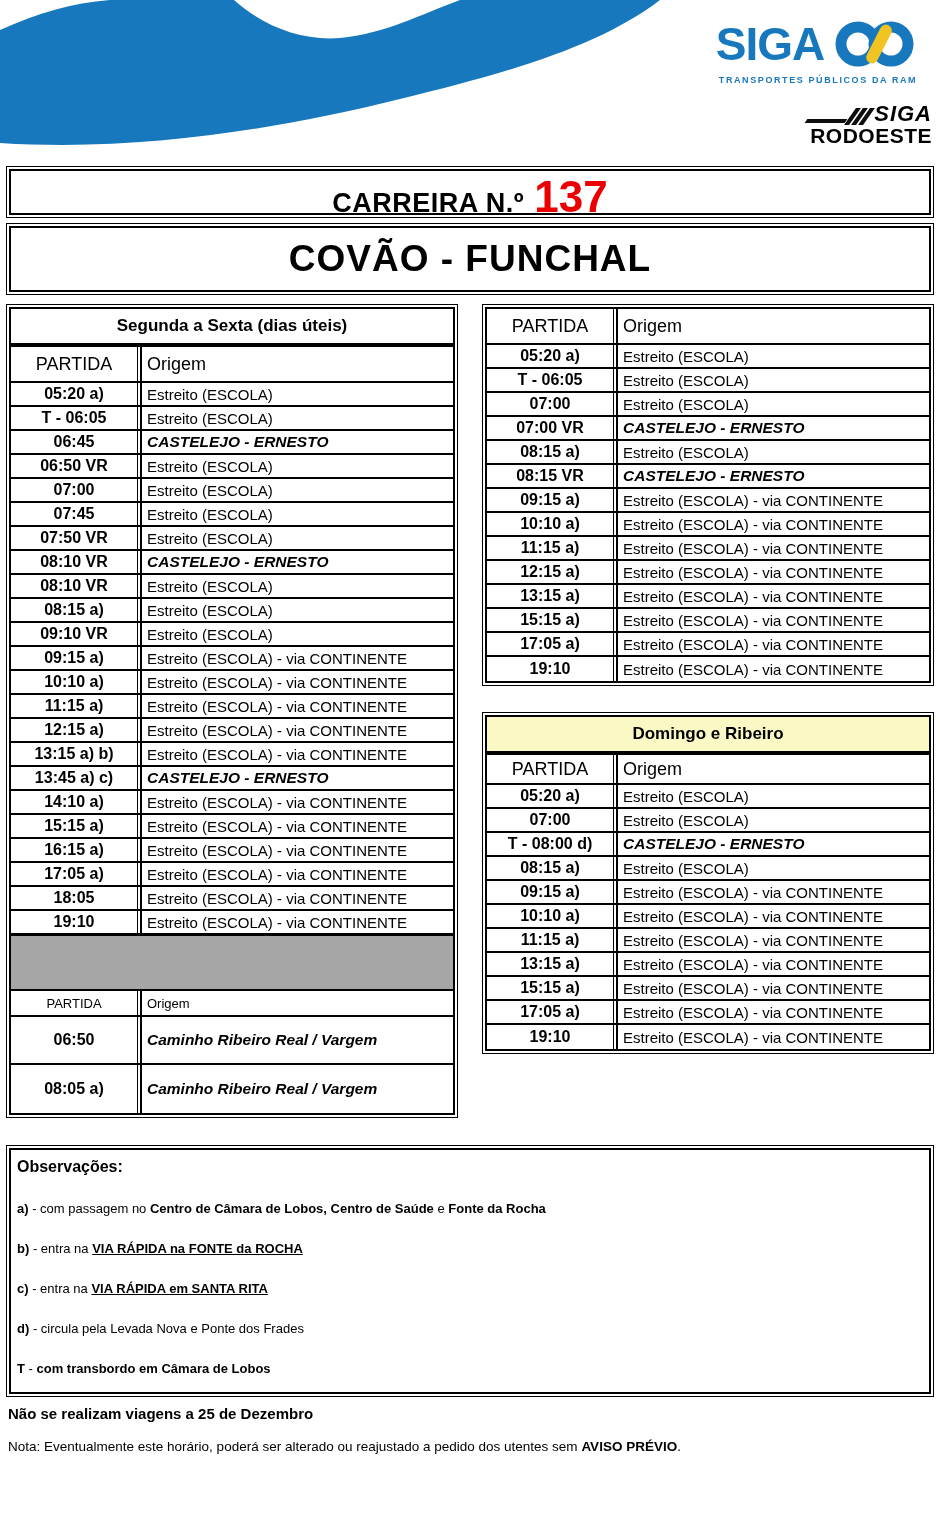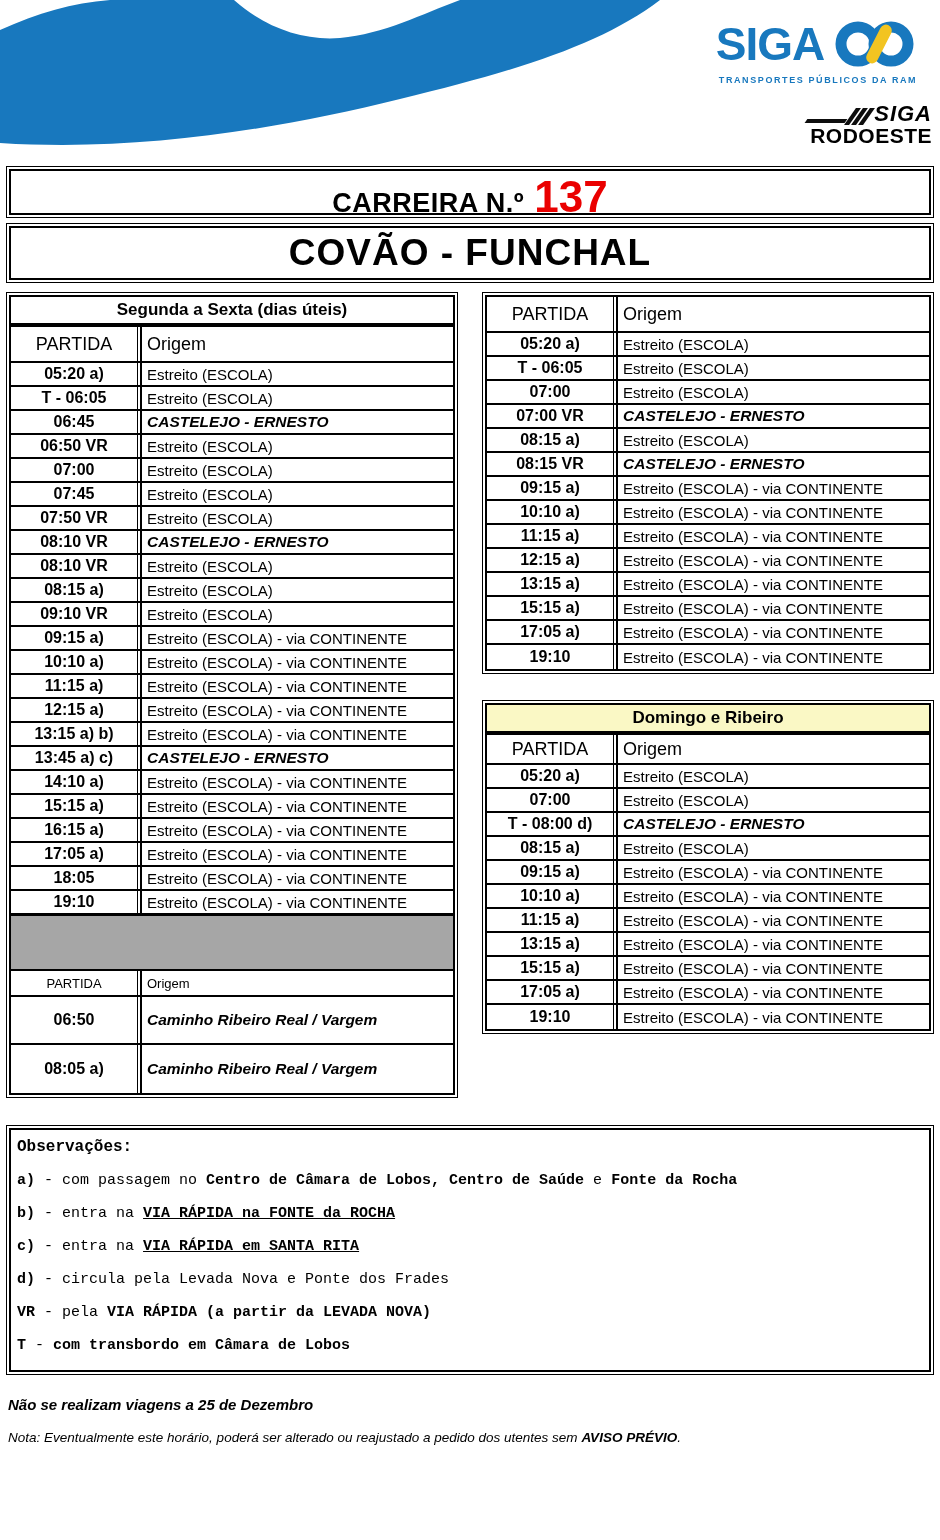--- a/index.html
+++ b/index.html
@@ -28,57 +28,57 @@
   .rodo-name{font-size:21px; font-weight:bold; letter-spacing:.5px; line-height:1.05; text-align:right;}
 
   
   .dbox{border:1px solid #000; padding:2px; margin:0 6px; background:#fff;}
   .dbox-inner{border:2px solid #000;}
 
   .title-box .dbox-inner{height:46px; display:flex; align-items:baseline; justify-content:center; gap:10px; padding-top:6px;}
   .title-label{font-size:27px; font-weight:bold; letter-spacing:.5px;}
   .title-number{font-size:44px; font-weight:bold; color:var(--red); line-height:.9;}
   .route-box{margin-top:5px;}
-  .route-box .dbox-inner{height:54px; display:flex; align-items:center; justify-content:center;}
+  .route-box .dbox-inner{height:66px; display:flex; align-items:center; justify-content:center;}
   .route-name{font-size:37px; font-weight:bold; letter-spacing:1px;}
 
   
   .tables{display:flex; gap:24px; padding:0 6px; margin-top:9px; align-items:flex-start;}
   .tcol{width:452px; flex:0 0 452px;}
   .tt{border:1px solid #000; padding:2px; background:#fff;}
   .tt-inner{border:2px solid #000;}
-  .tt-title{height:30px; display:flex; align-items:center; justify-content:center;
+  .tt-title{height:38px; display:flex; align-items:center; justify-content:center;
     font-size:17px; font-weight:bold; border-bottom:4px solid #000;}
   .tt-title.yellow{background:var(--header-yellow);}
   .tt-head,.tt-row{display:grid; grid-template-columns:126px 5px 1fr; align-items:stretch;}
   .tt-head{height:36px; border-bottom:2px solid #000; font-size:18px;}
   .tt-head .hcell{display:flex; align-items:center;}
   .tt-head .hcell.center{justify-content:center;}
   .tt-head .hcell.left{padding-left:5px;}
   .tt-head.mini{height:26px; font-size:13px;}
   .tt-row{height:24px; border-bottom:2px solid #000;}
   .tt-rows .tt-row:last-child{border-bottom:none;}
   .tt-time{display:flex; align-items:center; justify-content:center; font-size:16px; font-weight:bold; white-space:nowrap;}
   .tt-sep{border-left:1px solid #000; border-right:2px solid #000;}
   .tt-origin{display:flex; align-items:center; padding-left:5px; font-size:15px; white-space:nowrap; overflow:hidden;}
   .tt-row.hl .tt-origin{font-weight:bold; font-style:italic; font-size:15.5px;}
   .gray-block{height:56px; background:var(--gray); border-bottom:2px solid #000;}
   .mini-rows .tt-row{height:48px;}
   .tbl-gap{height:26px;}
 
   
   .obs-box{margin-top:27px;}
-  .obs-box .dbox-inner{padding:8px 10px 16px 6px;font-family:Liberation Mono, monospace;}
+  .obs-box .dbox-inner{padding:8px 10px 16px 6px;}
   .obs-title{font-size:16px; font-weight:bold; margin-bottom:4px;}
-  .obs-line{font-size:15px; margin-top:16px; white-space:nowrap;}
+  .obs-line{font-size:13px; margin-top:25px; white-space:nowrap;}
   .obs-line .b{font-weight:bold;}
   .obs-line .u{text-decoration:underline;}
 
   
-  .footer{padding:0 8px; margin-top:21px;font-style:italic;}
+  .footer{padding:0 8px; margin-top:8px;}
   .footer-main{font-size:15px; font-weight:bold;}
   .footer-note{font-size:13.5px; margin-top:17px;}
   .footer-note .b{font-weight:bold;}
 </style>
 </head>
 <body>
 
 <div class="header">
   <svg class="wave" width="700" height="162" viewBox="0 0 700 162">
     <path d="M0,30 C38,13 72,3 110,0 L234,0 C264,27 302,41 340,38 C384,34 422,14 460,0 L660,0 C602,44 520,70 400,99 C278,129 140,152 0,143 Z" fill="#1878BE"></path>
@@ -427,21 +427,20 @@
 </div>
 
 <div class="dbox obs-box">
   <div class="dbox-inner">
     <div class="obs-title">Observações:</div>
     <div>
         <div class="obs-line"><span class="b">a)</span><span> - com passagem no </span><span class="b">Centro de Câmara de Lobos, Centro de Saúde</span><span> e </span><span class="b">Fonte da Rocha</span></div>
         <div class="obs-line"><span class="b">b)</span><span> - entra na </span><span class="b u">VIA RÁPIDA na FONTE da ROCHA</span></div>
         <div class="obs-line"><span class="b">c)</span><span> - entra na </span><span class="b u">VIA RÁPIDA em SANTA RITA</span></div>
         <div class="obs-line"><span class="b">d)</span><span> - circula pela Levada Nova e Ponte dos Frades</span></div>
-        <div class="obs-line"><span class="b">VR</span><span> - pela </span><span class="b">VIA RÁPIDA (a partir da LEVADA NOVA)</span></div>
         <div class="obs-line"><span class="b">T</span><span> - </span><span class="b">com transbordo em Câmara de Lobos</span></div>
       </div>
   </div>
 </div>
 
 <div class="footer">
   <div class="footer-main">Não se realizam viagens a 25 de Dezembro</div>
   <div class="footer-note obs-line-inline"><span>Nota: Eventualmente este horário, poderá ser alterado ou reajustado a pedido dos utentes sem </span><span class="b">AVISO PRÉVIO</span><span>.</span></div>
 </div>
 

